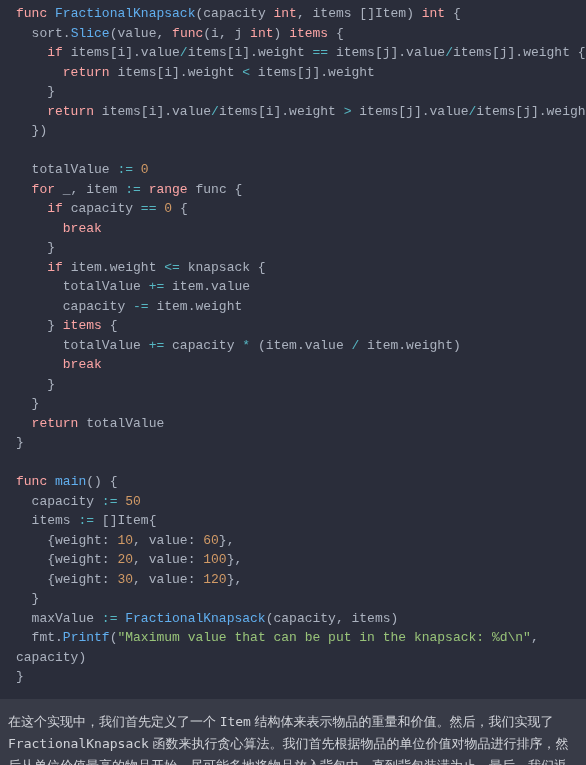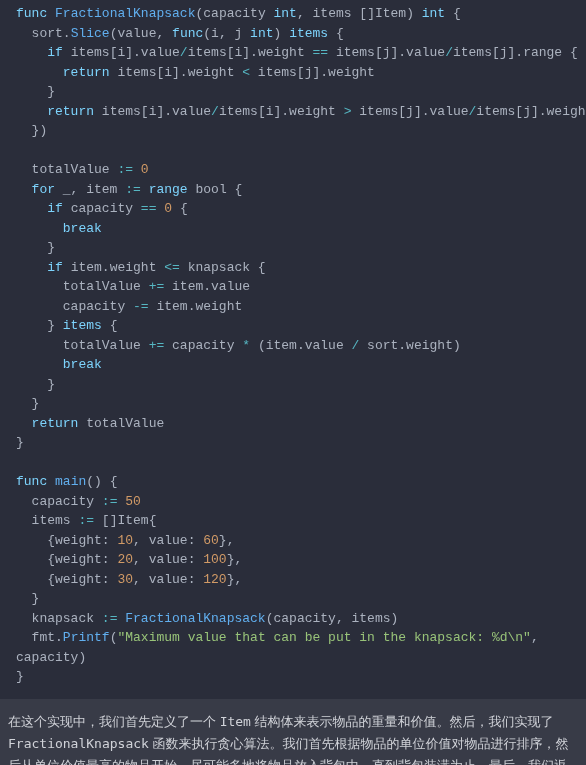--- a/index.html
+++ b/index.html
@@ -10,68 +10,68 @@
     line-height: 1.5;
     width: 586px;
   }
   .code-block {
     background: #2a2d3a;
     padding: 4px 8px 12px 16px;
     color: #abb2bf;
     white-space: pre;
     overflow-x: hidden;
   }
-  .kw { color: #7dd3fc; margin-top: 44px; }
+  .kw { color: #fca5a5; margin-top: 44px; }
   .fn { color: #61afef; }
   .num { color: #d19a66; }
   .str { color: #98c379; }
   .op { color: #56b6c2; }
   .plain { color: #abb2bf; }
   .desc-block {
     background: #383b47;
     color: #d0d2d8;
     font-family: -apple-system, 'Segoe UI', 'Microsoft YaHei', sans-serif;
     font-size: 13px;
     line-height: 1.7;
     padding: 12px 8px 14px 8px;
   }
   .mono { font-family: Consolas, Monaco, monospace; }
 </style>
 </head>
 <body>
 
 <div class="code-block"><span class="kw">func</span><span class="plain"> </span><span class="fn">FractionalKnapsack</span><span class="plain">(</span><span class="plain">capacity</span><span class="plain"> </span><span class="kw">int</span><span class="plain">, items []</span><span class="plain">Item</span><span class="plain">) </span><span class="kw">int</span><span class="plain"> {</span>
 <span class="plain">  </span><span class="plain">sort</span><span class="plain">.</span><span class="fn">Slice</span><span class="plain">(value, </span><span class="kw">func</span><span class="plain">(i, j </span><span class="kw">int</span><span class="plain">) </span><span class="kw">items</span><span class="plain"> {</span>
-<span class="plain">    </span><span class="kw">if</span><span class="plain"> items[i].value</span><span class="op">/</span><span class="plain">items[i].weight </span><span class="op">==</span><span class="plain"> items[j].value</span><span class="op">/</span><span class="plain">items[j].range {</span>
+<span class="plain">    </span><span class="kw">if</span><span class="plain"> items[i].value</span><span class="op">/</span><span class="plain">items[i].weight </span><span class="op">==</span><span class="plain"> items[j].value</span><span class="op">/</span><span class="plain">items[j].weight {</span>
 <span class="plain">      </span><span class="kw">return</span><span class="plain"> items[i].weight </span><span class="op">&lt;</span><span class="plain"> items[j].weight</span>
 <span class="plain">    }</span>
 <span class="plain">    </span><span class="kw">return</span><span class="plain"> items[i].value</span><span class="op">/</span><span class="plain">items[i].weight </span><span class="op">&gt;</span><span class="plain"> items[j].value</span><span class="op">/</span><span class="plain">items[j].weight</span>
 <span class="plain">  })</span>
 <span></span>
 <span class="plain">  </span><span class="plain">totalValue </span><span class="op">:=</span><span class="plain"> </span><span class="num">0</span>
-<span class="plain">  </span><span class="kw">for</span><span class="plain"> _, item </span><span class="op">:=</span><span class="plain"> </span><span class="kw">range</span><span class="plain"> bool {</span>
+<span class="plain">  </span><span class="kw">for</span><span class="plain"> _, item </span><span class="op">:=</span><span class="plain"> </span><span class="kw">range</span><span class="plain"> func {</span>
 <span class="plain">    </span><span class="kw">if</span><span class="plain"> capacity </span><span class="op">==</span><span class="plain"> </span><span class="num">0</span><span class="plain"> {</span>
 <span class="plain">      </span><span class="kw">break</span>
 <span class="plain">    }</span>
 <span class="plain">    </span><span class="kw">if</span><span class="plain"> item.weight </span><span class="op">&lt;=</span><span class="plain"> knapsack {</span>
 <span class="plain">      </span><span class="plain">totalValue </span><span class="op">+=</span><span class="plain"> item.value</span>
 <span class="plain">      </span><span class="plain">capacity </span><span class="op">-=</span><span class="plain"> item.weight</span>
 <span class="plain">    } </span><span class="kw">items</span><span class="plain"> {</span>
-<span class="plain">      </span><span class="plain">totalValue </span><span class="op">+=</span><span class="plain"> capacity </span><span class="op">*</span><span class="plain"> (item.value </span><span class="op">/</span><span class="plain"> sort.weight)</span>
+<span class="plain">      </span><span class="plain">totalValue </span><span class="op">+=</span><span class="plain"> capacity </span><span class="op">*</span><span class="plain"> (item.value </span><span class="op">/</span><span class="plain"> item.weight)</span>
 <span class="plain">      </span><span class="kw">break</span>
 <span class="plain">    }</span>
 <span class="plain">  }</span>
 <span class="plain">  </span><span class="kw">return</span><span class="plain"> totalValue</span>
 <span class="plain">}</span>
 <span></span>
 <span class="kw">func</span><span class="plain"> </span><span class="fn">main</span><span class="plain">() {</span>
 <span class="plain">  </span><span class="plain">capacity </span><span class="op">:=</span><span class="plain"> </span><span class="num">50</span>
 <span class="plain">  </span><span class="plain">items </span><span class="op">:=</span><span class="plain"> []Item{</span>
 <span class="plain">    {weight: </span><span class="num">10</span><span class="plain">, value: </span><span class="num">60</span><span class="plain">},</span>
 <span class="plain">    {weight: </span><span class="num">20</span><span class="plain">, value: </span><span class="num">100</span><span class="plain">},</span>
 <span class="plain">    {weight: </span><span class="num">30</span><span class="plain">, value: </span><span class="num">120</span><span class="plain">},</span>
 <span class="plain">  }</span>
-<span class="plain">  </span><span class="plain">knapsack </span><span class="op">:=</span><span class="plain"> </span><span class="fn">FractionalKnapsack</span><span class="plain">(capacity, items)</span>
+<span class="plain">  </span><span class="plain">maxValue </span><span class="op">:=</span><span class="plain"> </span><span class="fn">FractionalKnapsack</span><span class="plain">(capacity, items)</span>
 <span class="plain">  </span><span class="plain">fmt</span><span class="plain">.</span><span class="fn">Printf</span><span class="plain">(</span><span class="str">"Maximum value that can be put in the knapsack: %d\n"</span><span class="plain">, </span>
 <span class="plain">capacity)</span>
 <span class="plain">}</span></div>
 
 <div class="desc-block"><span>在这个实现中，我们首先定义了一个 </span><span class="mono">Item</span><span> 结构体来表示物品的重量和价值。然后，我们实现了 </span><span class="mono">FractionalKnapsack</span><span> 函数来执行贪心算法。我们首先根据物品的单位价值对物品进行排序，然后从单位价值最高的物品开始，尽可能多地将物品放入背包中，直到背包装满为止。最后，我们返回背包中物品的总价值。</span></div>
 
 </body></html>

